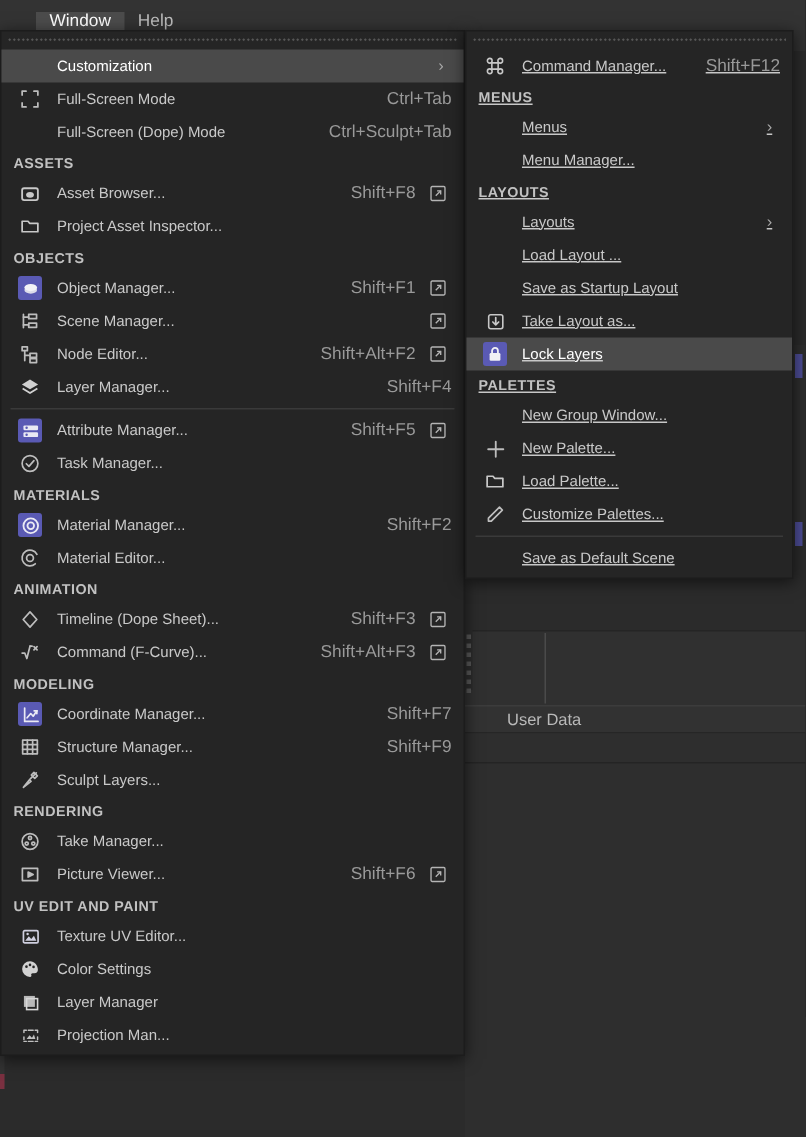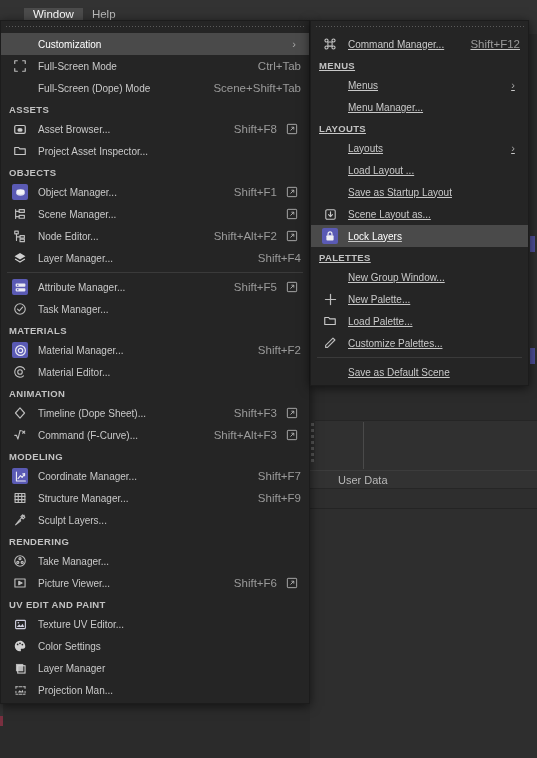--- a/index.html
+++ b/index.html
@@ -201,21 +201,21 @@
               <path d="M14 11v3h-3"></path>
               <path d="M5 14H2v-3"></path>
             </svg>
           </span>
           <span class="lbl">Full-Screen Mode</span>
           <span class="sc">Ctrl+Tab</span>
         </div>
         <div class="row">
           <span class="ic"></span>
           <span class="lbl">Full-Screen (Dope) Mode</span>
-          <span class="sc">Scene+Shift+Tab</span>
+          <span class="sc">Ctrl+Sculpt+Tab</span>
         </div>
         <div class="sec">ASSETS</div>
         <div class="row">
           <span class="ic">
             <svg width="14" height="14" viewBox="0 0 16 16">
               <rect x="2" y="4" width="12" height="9" rx="1.5" fill="none" stroke="#c8c8c8" stroke-width="1.4"></rect>
               <ellipse cx="8" cy="9" rx="3" ry="2.2" fill="#c8c8c8"></ellipse>
             </svg>
           </span>
           <span class="lbl">Asset Browser...</span>
@@ -544,21 +544,21 @@
           <span class="ic"></span>
           <span class="lbl">Save as Startup Layout</span>
         </div>
         <div class="row">
           <span class="ic">
             <svg width="13" height="13" viewBox="0 0 16 16">
               <rect x="2.2" y="2.2" width="11.6" height="11.6" rx="1.6" fill="none" stroke="#c8c8c8" stroke-width="1.3"></rect>
               <path d="M8 4.6v5.6M5.6 8.2 8 10.6l2.4-2.4" stroke="#c8c8c8" stroke-width="1.4" fill="none" stroke-linecap="round" stroke-linejoin="round"></path>
             </svg>
           </span>
-          <span class="lbl">Scene Layout as...</span>
+          <span class="lbl">Take Layout as...</span>
         </div>
         <div class="row sel">
           <span class="ic">
             <span class="chip">
               <svg width="12" height="12" viewBox="0 0 16 16">
                 <rect x="3.2" y="7" width="9.6" height="7" rx="1.2" fill="#f0f0f5"></rect>
                 <path d="M5.4 7V5.2a2.6 2.6 0 0 1 5.2 0V7" fill="none" stroke="#f0f0f5" stroke-width="1.6"></path>
               </svg>
             </span>
           </span>

